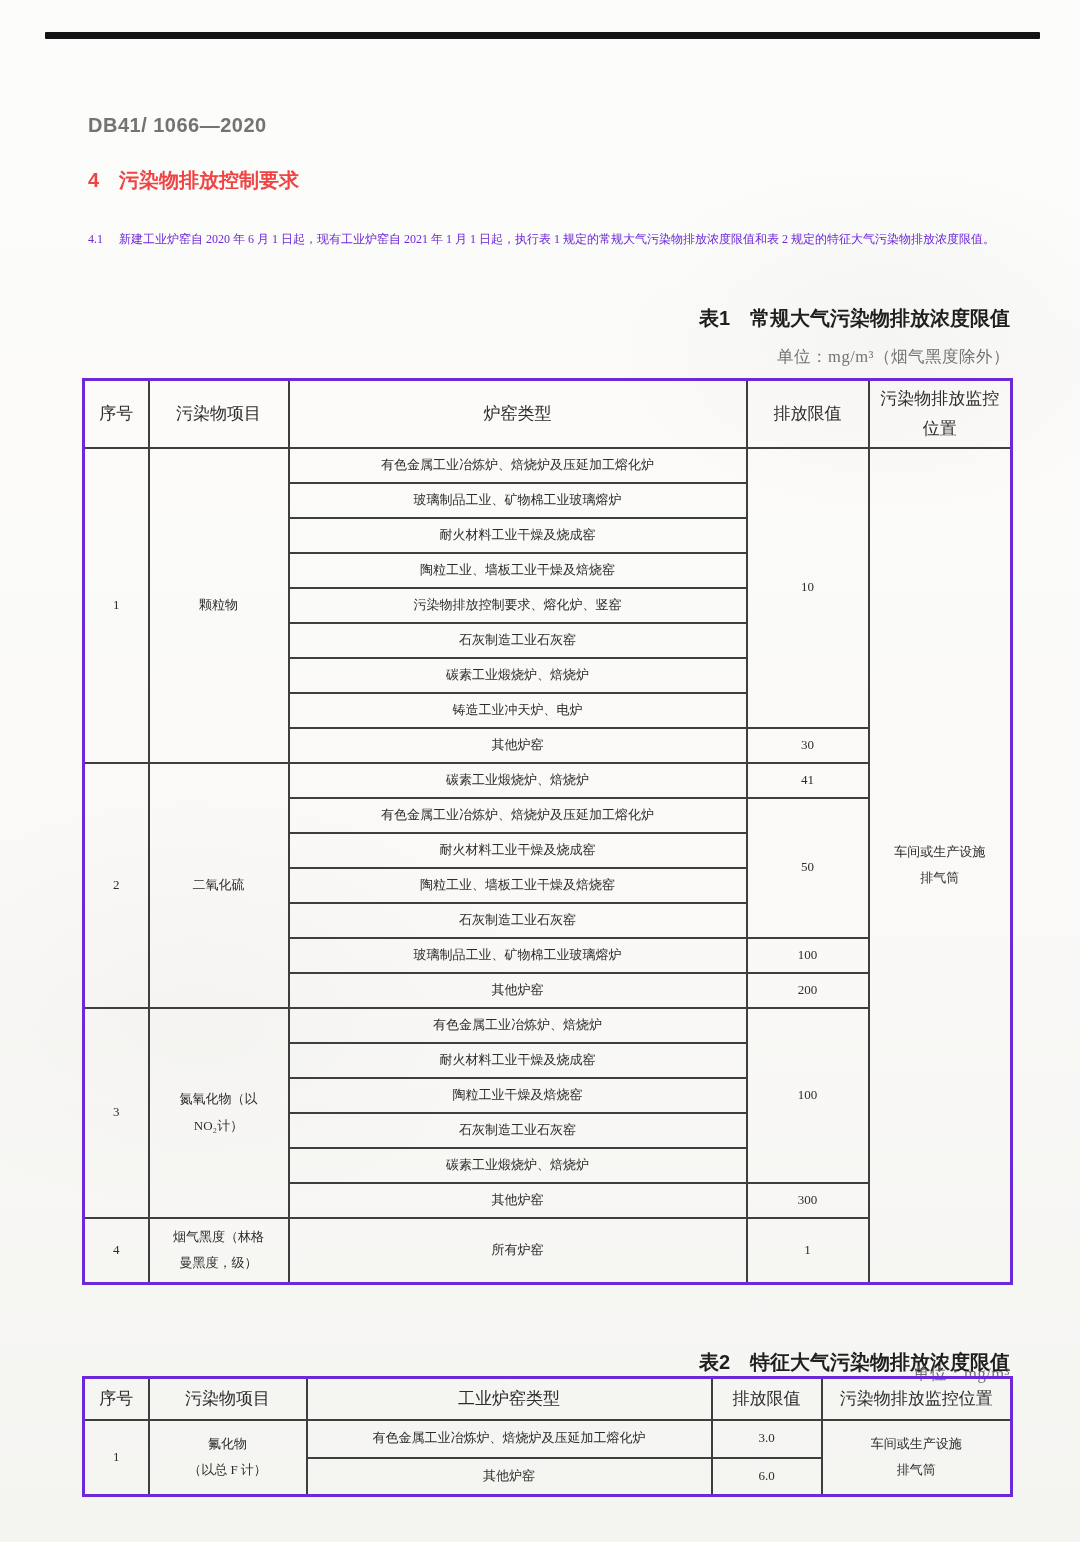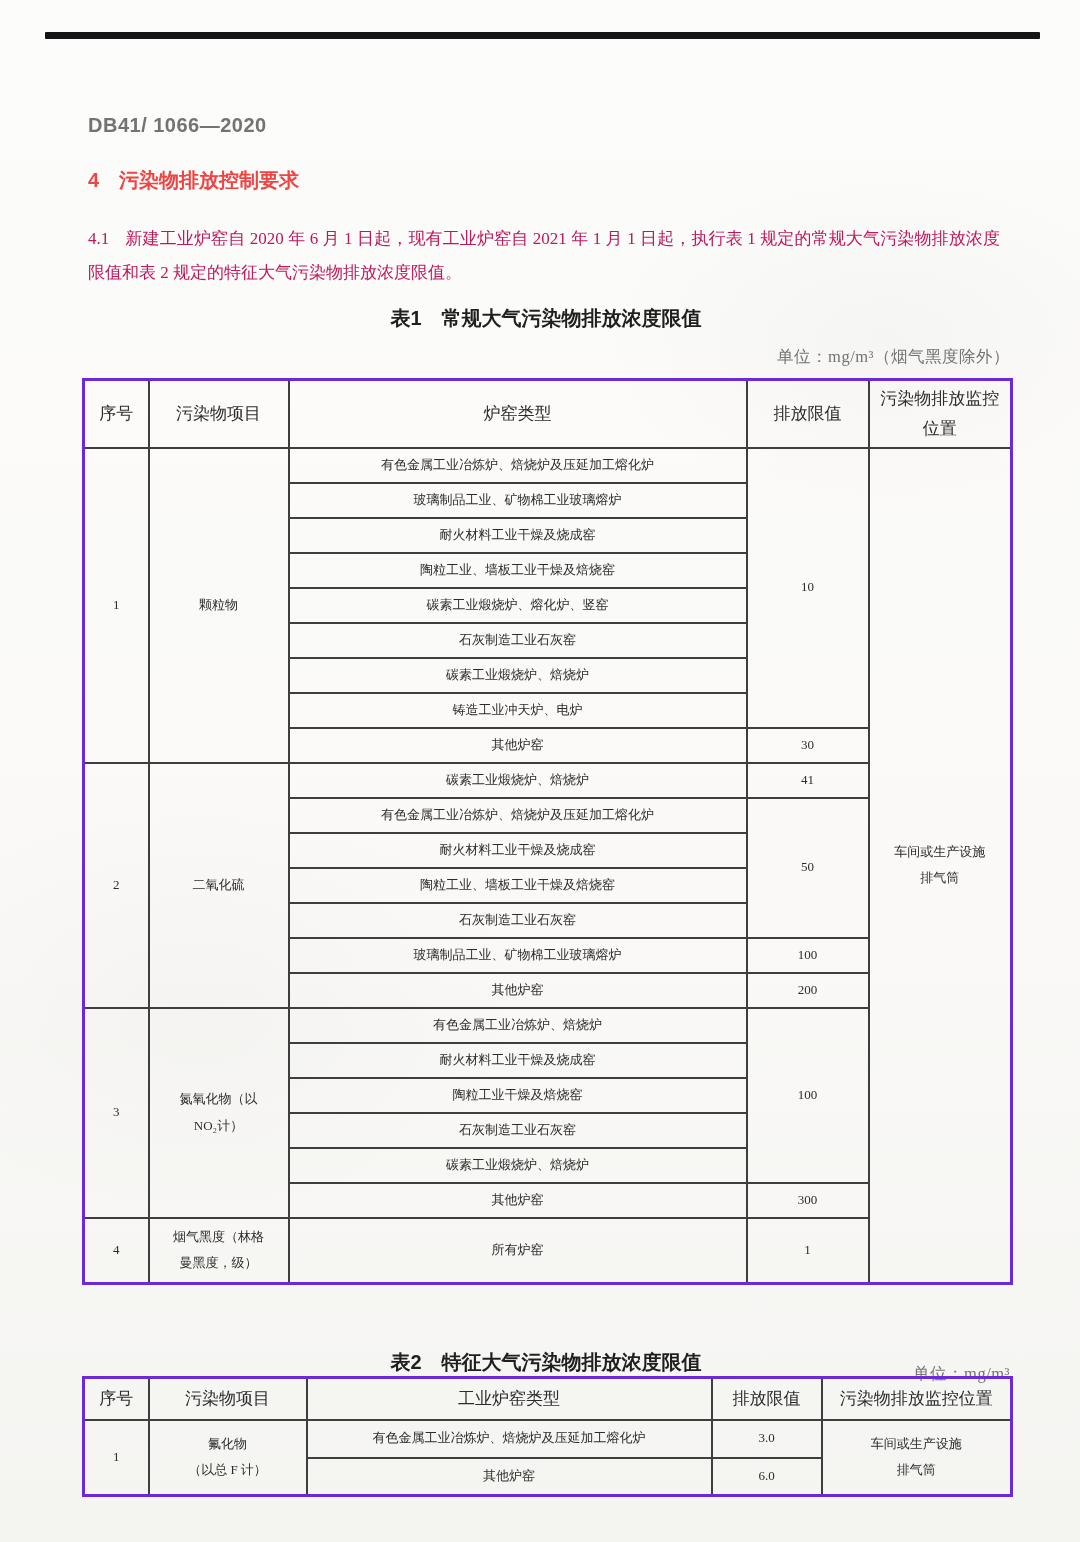--- a/index.html
+++ b/index.html
@@ -23,25 +23,25 @@
     font-family:"Liberation Sans","DejaVu Sans",sans-serif;
     font-weight:bold; font-size:20px; letter-spacing:0.5px; color:#737373;
   }
   .section-heading {
     position:absolute; left:88px; top:167px;
     font-family:"Liberation Sans","DejaVu Sans",sans-serif;
     font-weight:bold; font-size:20px; color:#ef4444;
   }
   .clause {
     position:absolute; left:88px; top:222px; width:912px;
-    font-size:17px; line-height:34px; text-align:justify; color:#be185d;
+    font-size:12px; line-height:34px; text-align:justify; color:#6d28d9;
   }
   .clause .clause-label { margin-right:16px; }
   .tbl-title {
-    position:absolute; left:82px; width:928px; text-align:center;
+    position:absolute; left:82px; width:928px; text-align:right;
     font-family:"Liberation Sans","DejaVu Sans",sans-serif;
     font-weight:bold; font-size:20px; color:#1f1f1f;
   }
   .t1-title { top:305px; }
   .t2-title { top:1349px; }
   .unit-note {
     position:absolute; right:70px; font-size:16.5px; color:#737373;
     letter-spacing:0.5px;
   }
   .unit1 { top:346px; }
@@ -112,21 +112,21 @@
     <tr>
         <td>玻璃制品工业、矿物棉工业玻璃熔炉</td>
       </tr>
     <tr>
         <td>耐火材料工业干燥及烧成窑</td>
       </tr>
     <tr>
         <td>陶粒工业、墙板工业干燥及焙烧窑</td>
       </tr>
     <tr>
-        <td>碳素工业煅烧炉、熔化炉、竖窑</td>
+        <td>污染物排放控制要求、熔化炉、竖窑</td>
       </tr>
     <tr>
         <td>石灰制造工业石灰窑</td>
       </tr>
     <tr>
         <td>碳素工业煅烧炉、焙烧炉</td>
       </tr>
     <tr>
         <td>铸造工业冲天炉、电炉</td>
       </tr>

